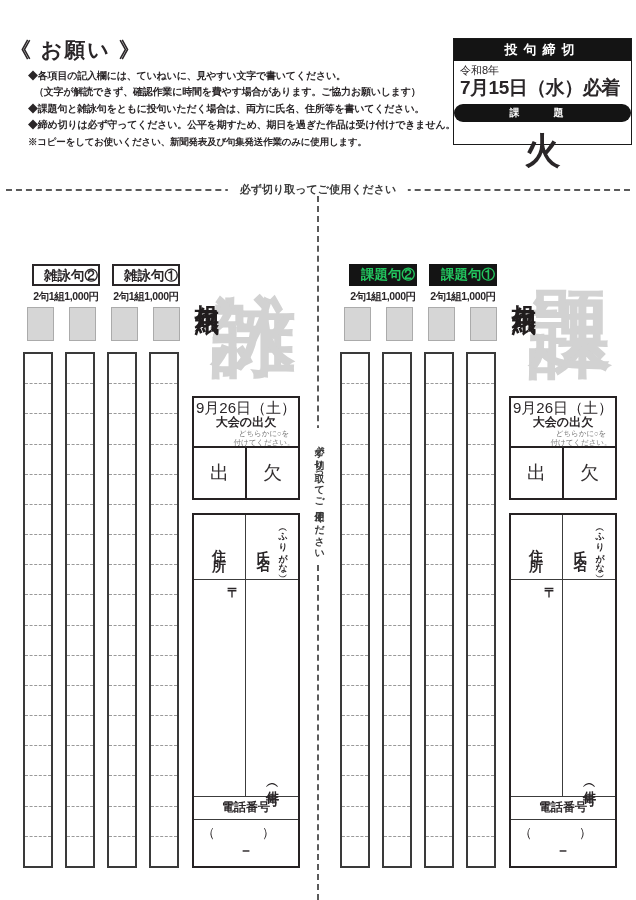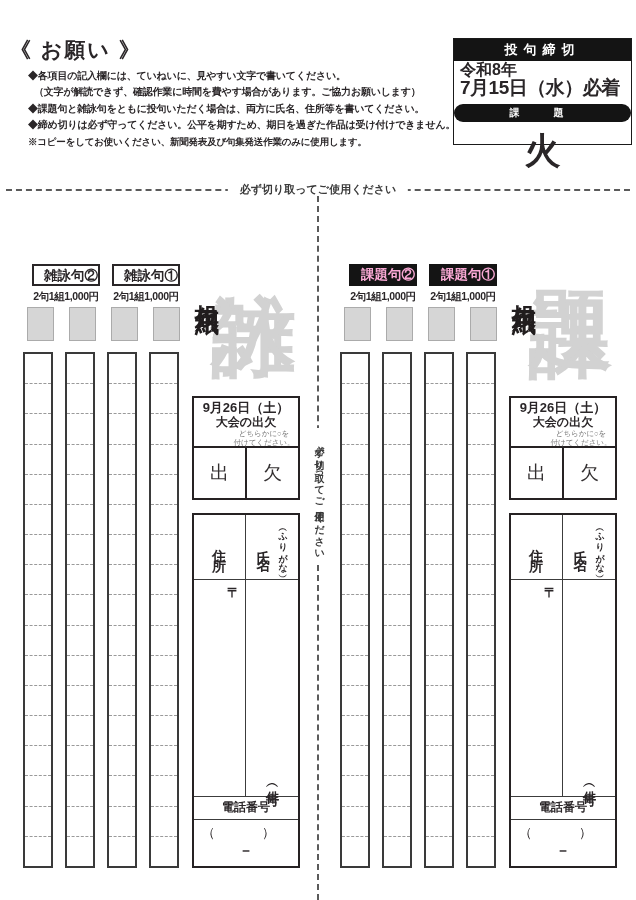--- a/index.html
+++ b/index.html
@@ -14,52 +14,52 @@
   .notice { position:absolute; left:28px; top:68px; width:540px; list-style:none; }
   .notice li { font-size:10px; font-weight:bold; line-height:16.4px; letter-spacing:-0.2px; white-space:nowrap; }
   .notice li.indent { padding-left:6px; }
   .notice li.fine { font-size:9.5px; }
   
   .deadline { position:absolute; left:453px; top:38px; width:179px; height:107px; border:1px solid #1a1a1a; background:#fff; }
   .dl-bar { background:#141414; color:#fff; text-align:center; font-weight:bold; }
   .dl-bar.top { height:22px; line-height:22px; font-size:13px; letter-spacing:6px; }
   .dl-bar.mid { height:18px; line-height:18px; font-size:10px; letter-spacing:12px;border-radius:9px; }
   .dl-date { height:43px; padding:3px 6px 0 6px; }
-  .dl-era { font-size:16px; font-weight:bold; line-height:12px; }
+  .dl-era { font-size:11px; font-weight:normal; line-height:12px; }
   .dl-day { font-size:19px; font-weight:bold; letter-spacing:-0.5px; line-height:24px; white-space:nowrap; }
   .dl-subject { height:58px; display:flex; align-items:center; justify-content:center; font-size:36px; font-weight:bold; }
   
   .cut-h { position:absolute; left:6px; top:189px; width:624px; border-top:2px dashed #5a5a5a; }
   .cut-h span { position:absolute; left:50%; top:-9px; transform:translateX(-50%); background:#fff; padding:0 12px; font-size:11px; font-weight:600; color:#3a3a3a; white-space:nowrap; }
   .cut-v { position:absolute; left:317px; top:196px; height:704px; border-left:2px dashed #5a5a5a; }
   .cut-v span { position:absolute; top:232px; left:-7px; background:#fff; padding:10px 0; writing-mode:vertical-rl; font-size:10px; font-weight:600; color:#3a3a3a; letter-spacing:1px; white-space:nowrap; }
   
   .form { position:absolute; top:264px; width:278px; height:604px; }
   .form-left  { left:23px; }
   .form-right { left:340px; }
   .watermark { position:absolute; top:-38px; left:190px; writing-mode:vertical-rl; text-orientation:upright; font-size:84px; line-height:0.98; font-weight:bold; color:#d2d2d2; letter-spacing:-4px; z-index:0; }
   .form-title { position:absolute; top:22px; left:168px; writing-mode:vertical-rl; text-orientation:upright; font-size:24px; font-weight:bold; letter-spacing:2px; color:#211d1e; z-index:1; }
   .label-box { position:absolute; top:0; width:68px; height:22px; line-height:19px; text-align:right; font-size:13.5px; font-weight:bold; z-index:1; }
   .form-left  .label-box { border:2px solid #2a2628; background:#fff; color:#2a2628; }
-  .form-right .label-box { border:2px solid #141414; background:#141414; color:#f9a8d4; line-height:18px; }
+  .form-right .label-box { border:2px solid #141414; background:#141414; color:#22c55e; line-height:18px; }
   .label-box.pos2 { left:9px; }
   .label-box.pos1 { left:89px; }
   .price { position:absolute; top:26px; width:68px; text-align:center; font-size:10.5px; font-weight:bold; letter-spacing:-0.4px; white-space:nowrap; z-index:1; }
   .price.pos2 { left:9px; }
   .price.pos1 { left:89px; }
   .fee-box { position:absolute; top:43px; width:27px; height:34px; background:#d6d6d6; border:1px solid #ababab; z-index:1; }
   .fee-box.f1 { left:4px; } .fee-box.f2 { left:46px; } .fee-box.f3 { left:88px; } .fee-box.f4 { left:130px; }
   .haiku-col { position:absolute; top:88px; width:30px; height:516px; border:2px solid #3a3a3a; background:#fff; display:flex; flex-direction:column; z-index:1; }
   .haiku-col.c1 { left:0; } .haiku-col.c2 { left:42px; } .haiku-col.c3 { left:84px; } .haiku-col.c4 { left:126px; }
   .col-cell { flex:1; border-bottom:1px dashed #9a9a9a; }
   .col-cell:last-child { border-bottom:none; }
   
   .att-box { position:absolute; left:169px; top:132px; width:108px; height:104px; border:2px solid #262223; background:#fff; z-index:1; }
   .att-head { height:50px; border-bottom:2px solid #262223; text-align:center; padding-top:3px; }
-  .att-date  { font-size:13px; font-weight:bold; line-height:14px; }
+  .att-date  { font-size:15px; font-weight:normal; line-height:14px; }
   .att-title { font-size:12px; font-weight:bold; line-height:14px; }
   .att-note  { font-size:7.5px; color:#787878; line-height:9px;padding-left:36px; }
   .att-cells { display:flex; height:50px; }
   .att-cell { flex:1; display:flex; align-items:center; justify-content:center; font-size:19px; color:#332f30; }
   .att-cell:first-child { border-right:2px solid #262223; }
   
   .name-box { position:absolute; left:169px; top:249px; width:108px; height:355px; border:2px solid #262223; background:#fff; display:flex; flex-direction:column; z-index:1; }
   .nb-top { height:65px; border-bottom:1.5px solid #3c3c3c; display:flex; }
   .nb-addr-h { width:50%; border-right:1.5px solid #3c3c3c; display:flex; align-items:center; justify-content:center; writing-mode:vertical-rl; text-orientation:upright; font-size:14px; font-weight:bold; letter-spacing:9px; }
   .nb-name-h { width:50%; display:flex; align-items:center; justify-content:center; gap:3px; }

